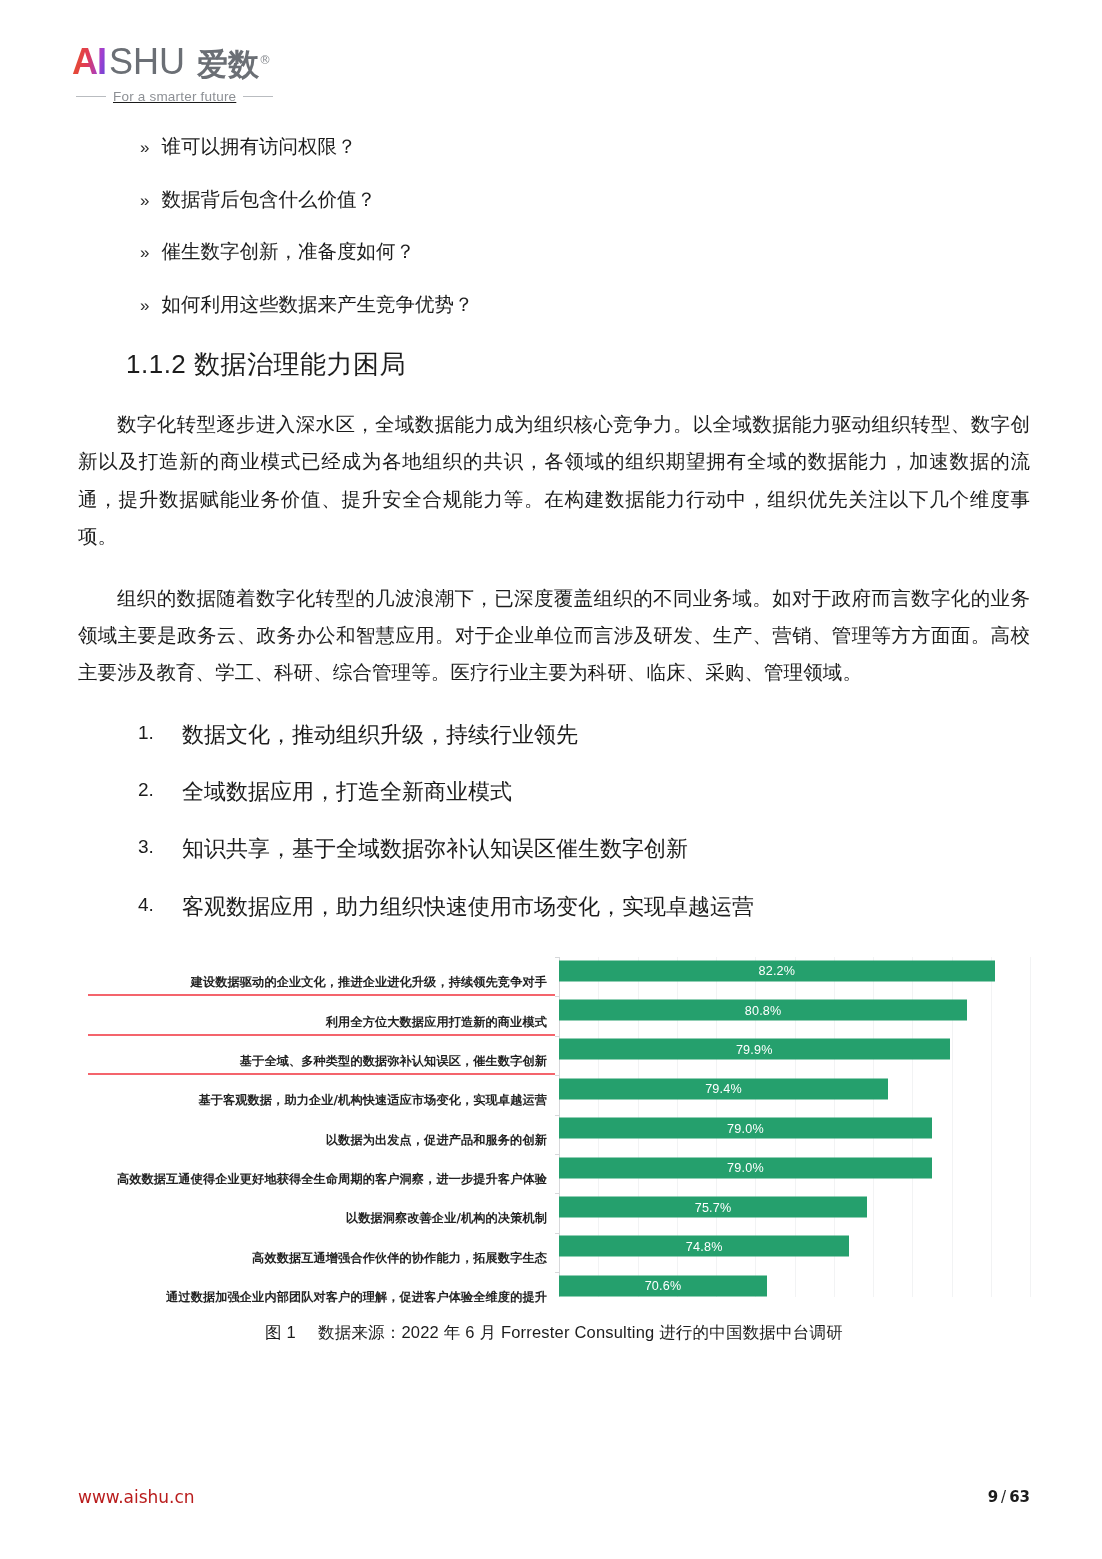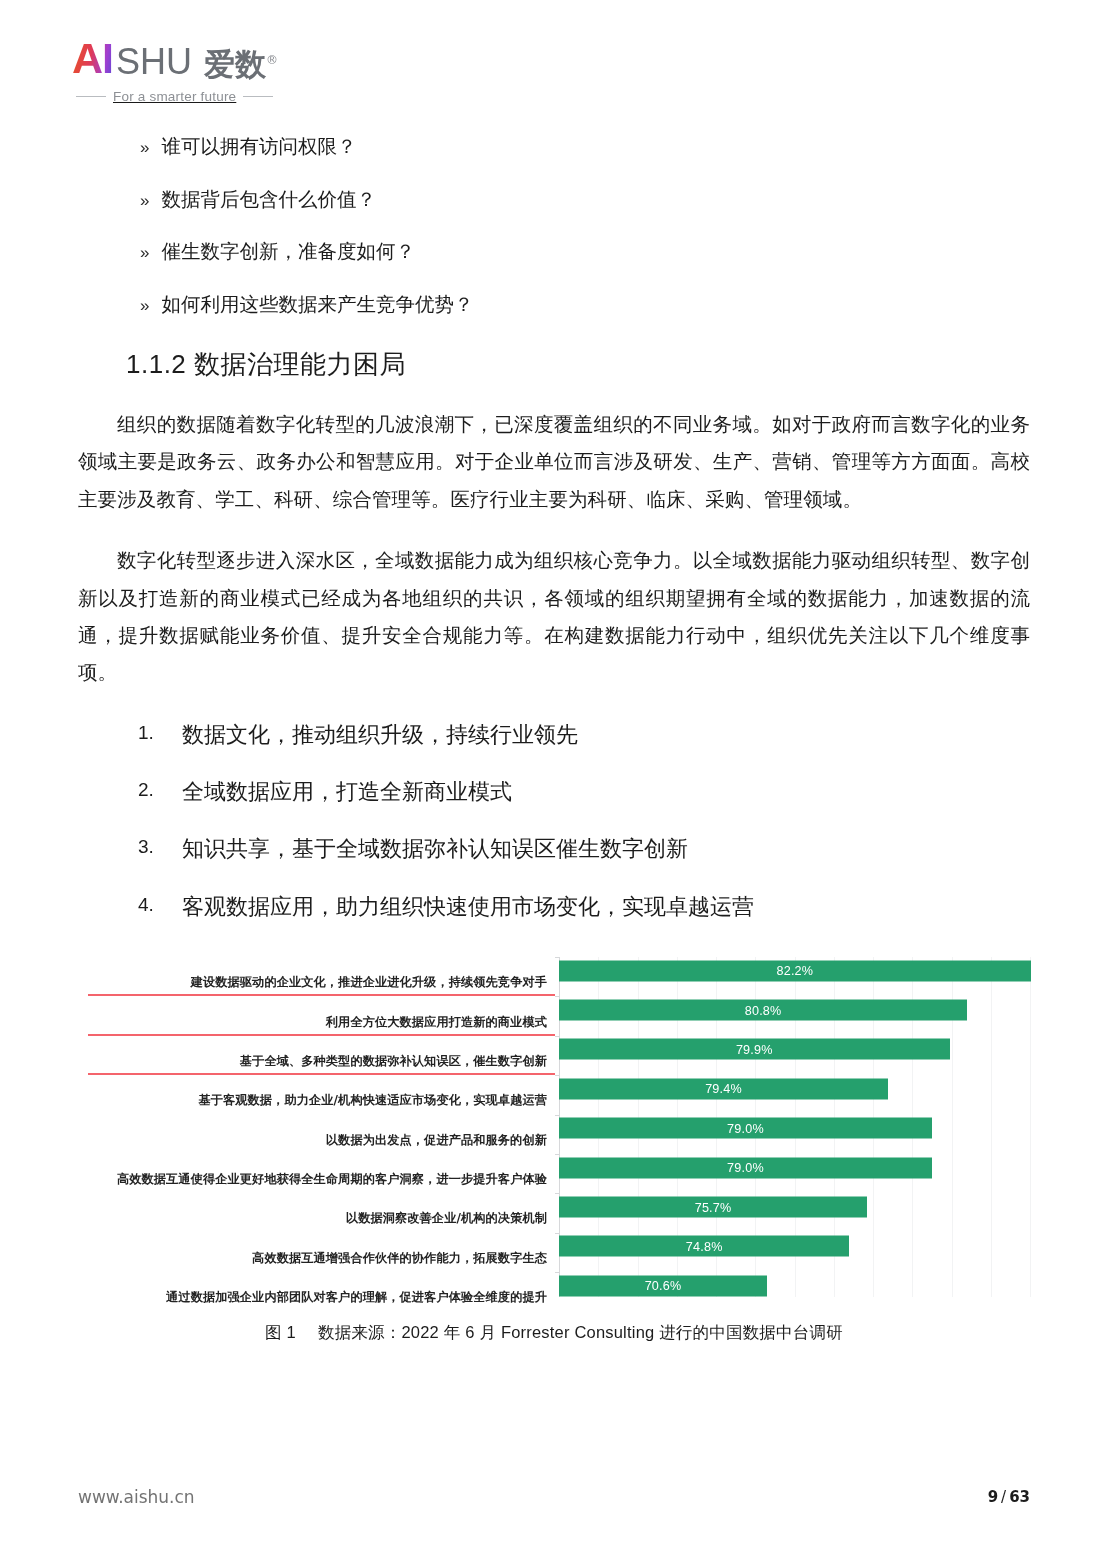--- a/index.html
+++ b/index.html
@@ -28,21 +28,21 @@
     width: 240px;
     height: 80px;
   }
   .logo-row {
     display: flex;
     align-items: flex-end;
     height: 46px;
   }
   .logo-ai {
     font-family: "Liberation Sans", sans-serif;
-    font-size: 43px;
+    font-size: 36px;
     font-weight: 700;
     letter-spacing: -1px;
     background: linear-gradient(100deg, #e8541f 0%, #e03a57 45%, #a23fd0 78%, #5b49d6 100%);
     -webkit-background-clip: text;
     background-clip: text;
     color: transparent;
     line-height: 1;
   }
   .logo-shu {
     font-family: "Liberation Sans", sans-serif;
@@ -265,21 +265,21 @@
     position: absolute;
     left: 78px;
     right: 72px;
     bottom: 52px;
     display: flex;
     align-items: center;
     justify-content: space-between;
   }
   .footer .site {
     font-size: 17px;
-    color: #737373;
+    color: #b91c1c;
     font-family: "DejaVu Sans", sans-serif;
   }
   .footer .pages {
     font-size: 15px;
     font-weight: 700;
     color: #1c1c1c;
     font-family: "DejaVu Sans", sans-serif;
   }
   .footer .pages .sep { font-weight: 400; margin: 0 3px; }
 </style>
@@ -317,22 +317,22 @@
         <span>催生数字创新，准备度如何？</span>
       </li>
       <li class="qitem">
         <span class="guillemet">»</span>
         <span>如何利用这些数据来产生竞争优势？</span>
       </li>
     </ul>
 
     <h2 class="section-title">1.1.2 数据治理能力困局</h2>
 
+    <p class="para">数字化转型逐步进入深水区，全域数据能力成为组织核心竞争力。以全域数据能力驱动组织转型、数字创新以及打造新的商业模式已经成为各地组织的共识，各领域的组织期望拥有全域的数据能力，加速数据的流通，提升数据赋能业务价值、提升安全合规能力等。在构建数据能力行动中，组织优先关注以下几个维度事项。</p>
     <p class="para">组织的数据随着数字化转型的几波浪潮下，已深度覆盖组织的不同业务域。如对于政府而言数字化的业务领域主要是政务云、政务办公和智慧应用。对于企业单位而言涉及研发、生产、营销、管理等方方面面。高校主要涉及教育、学工、科研、综合管理等。医疗行业主要为科研、临床、采购、管理领域。</p>
-    <p class="para">数字化转型逐步进入深水区，全域数据能力成为组织核心竞争力。以全域数据能力驱动组织转型、数字创新以及打造新的商业模式已经成为各地组织的共识，各领域的组织期望拥有全域的数据能力，加速数据的流通，提升数据赋能业务价值、提升安全合规能力等。在构建数据能力行动中，组织优先关注以下几个维度事项。</p>
 
     <ol class="nlist">
       <li>数据文化，推动组织升级，持续行业领先</li>
       <li>全域数据应用，打造全新商业模式</li>
       <li>知识共享，基于全域数据弥补认知误区催生数字创新</li>
       <li>客观数据应用，助力组织快速使用市场变化，实现卓越运营</li>
     </ol>
 
     <div class="chart-wrap">
       <div class="grid" id="gridlines">
@@ -348,21 +348,21 @@
           <div class="gl" style="left: 353.25px;"></div>
           <div class="gl" style="left: 392.5px;"></div>
           <div class="gl" style="left: 431.75px;"></div>
           <div class="gl" style="left: 471px;"></div>
         </div>
       <div class="axis-line"></div>
       <div class="chart-rows" id="chart-rows">
           <div class="row">
             <div class="row-label">建设数据驱动的企业文化，推进企业进化升级，持续领先竞争对手<span class="underline" style="background: rgb(244, 100, 108);"></span></div>
             <div class="bar-area">
-              <div class="bar" style="width: 435.675px; background: rgb(37, 160, 109); padding-left: 36px;">
+              <div class="bar" style="width: 435.675px; background: rgb(37, 160, 109);">
                 <span class="val">82.2%</span>
               </div>
             </div>
           </div>
           <div class="row">
             <div class="row-label">利用全方位大数据应用打造新的商业模式<span class="underline" style="background: rgb(244, 100, 108);"></span></div>
             <div class="bar-area">
               <div class="bar" style="width: 408.2px; background: rgb(37, 160, 109);">
                 <span class="val">80.8%</span>
               </div>

